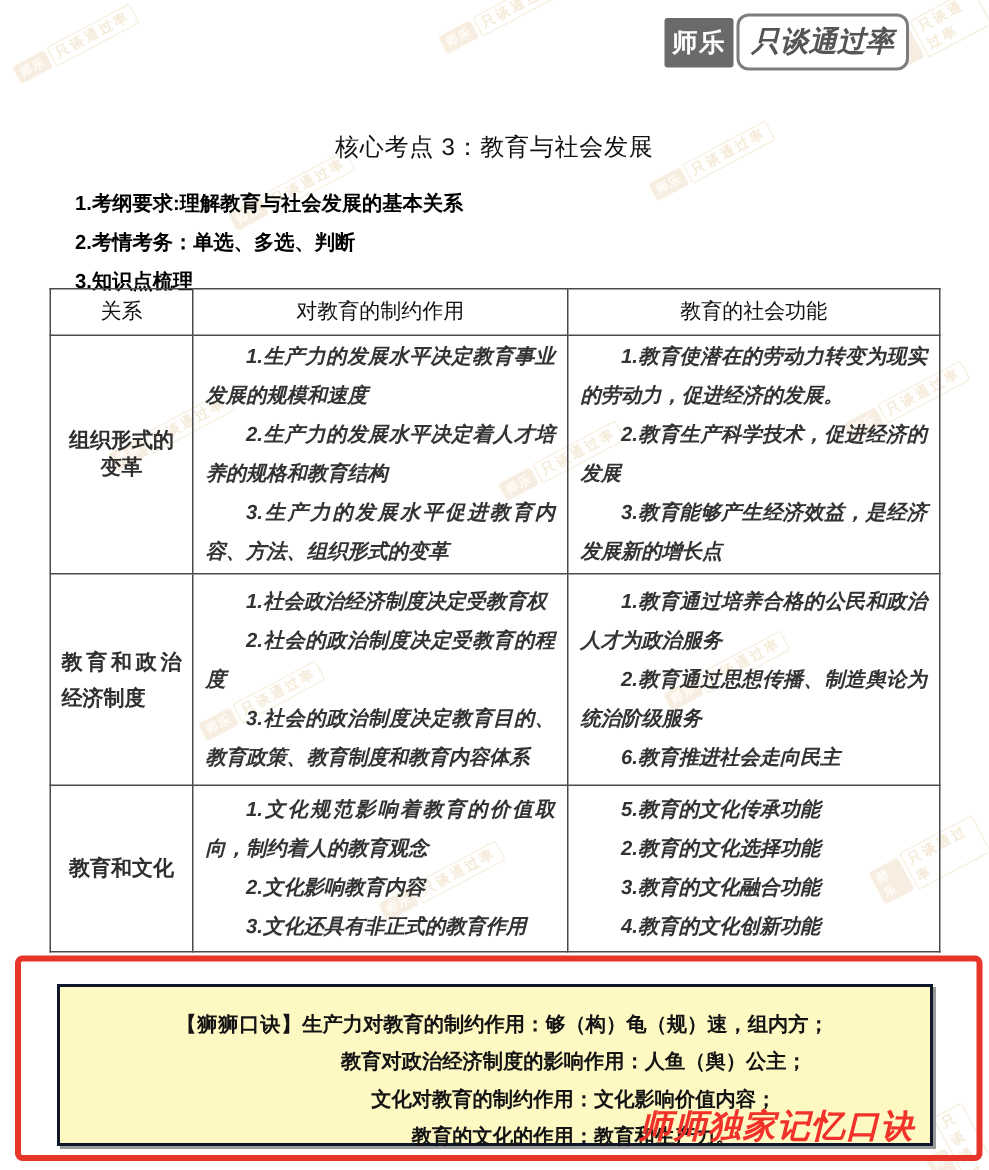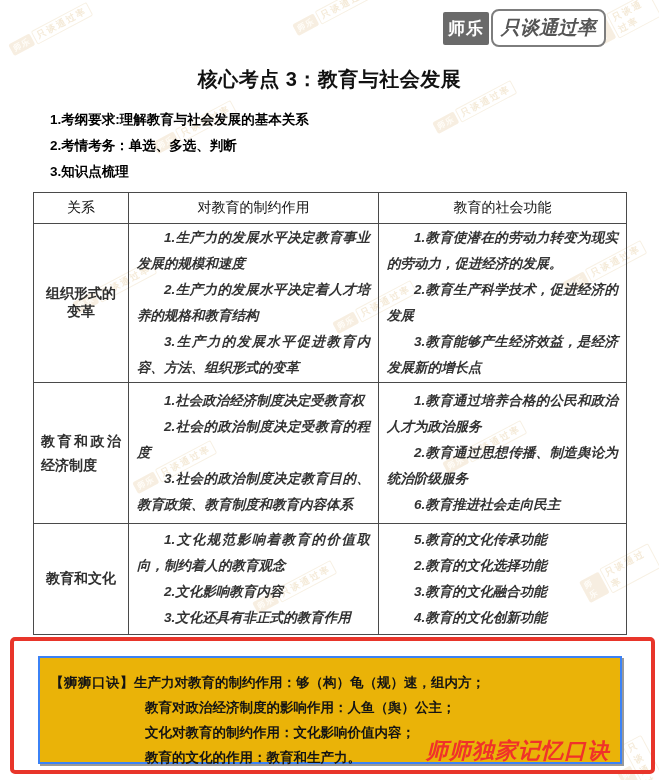--- a/index.html
+++ b/index.html
@@ -35,21 +35,21 @@
   }
   .logo-slogan{
     border:2px solid #7d7d7d;border-radius:8px;background:#fff;
     color:#555555;font-size:19px;font-weight:bold;font-style:italic;
     font-family:"Liberation Serif","DejaVu Serif",serif;
     padding:4px 8px;margin-left:2px;white-space:nowrap;
   }
 
   
   .title{
-    padding-top:66px;text-align:center;font-size:20px;font-weight:bold;color:#111;
+    padding-top:88px;text-align:center;font-size:16px;font-weight:normal;color:#111;
     letter-spacing:.5px;
   }
   .items{margin:14px 0 0 50px;}
   .item{font-size:13.5px;font-weight:bold;color:#000000;line-height:26px;}
 
   
   .k-table{
     position:absolute;top:192px;left:33px;width:593px;
     border-collapse:collapse;table-layout:fixed;background:transparent;
   }
@@ -72,22 +72,22 @@
   .row-2 td{height:140px;}
   .row-3 td{height:110px;}
 
   
   .mnemonic-outer{
     position:absolute;left:10px;top:637px;width:637px;height:129px;
     border:4px solid #e8352a;border-radius:5px;z-index:2;background:transparent;
   }
   .mnemonic-inner{
     position:absolute;left:24px;top:15px;width:584px;height:108px;
-    border:2px solid #3b82f6;background:#eab308;box-shadow:2px 2px 0 #9a9a9a;
-    box-sizing:border-box;padding-top:12px;
+    border:2px solid #0f172a;background:#fef9c3;box-shadow:2px 2px 0 #9a9a9a;
+    box-sizing:border-box;padding-top:12px;text-align:center;
   }
   .m-line{
     margin:0;font-size:13.5px;font-weight:bold;color:#141414;
     line-height:25px;padding-left:105px;white-space:nowrap;
   }
   .m-line-first{padding-left:10px;}
   .m-tag{letter-spacing:.5px;}
   .stamp{
     position:absolute;left:412px;top:95px;font-size:22px;font-weight:bold;
     color:#f0322a;white-space:nowrap;letter-spacing:1px;z-index:3;font-style:italic;

